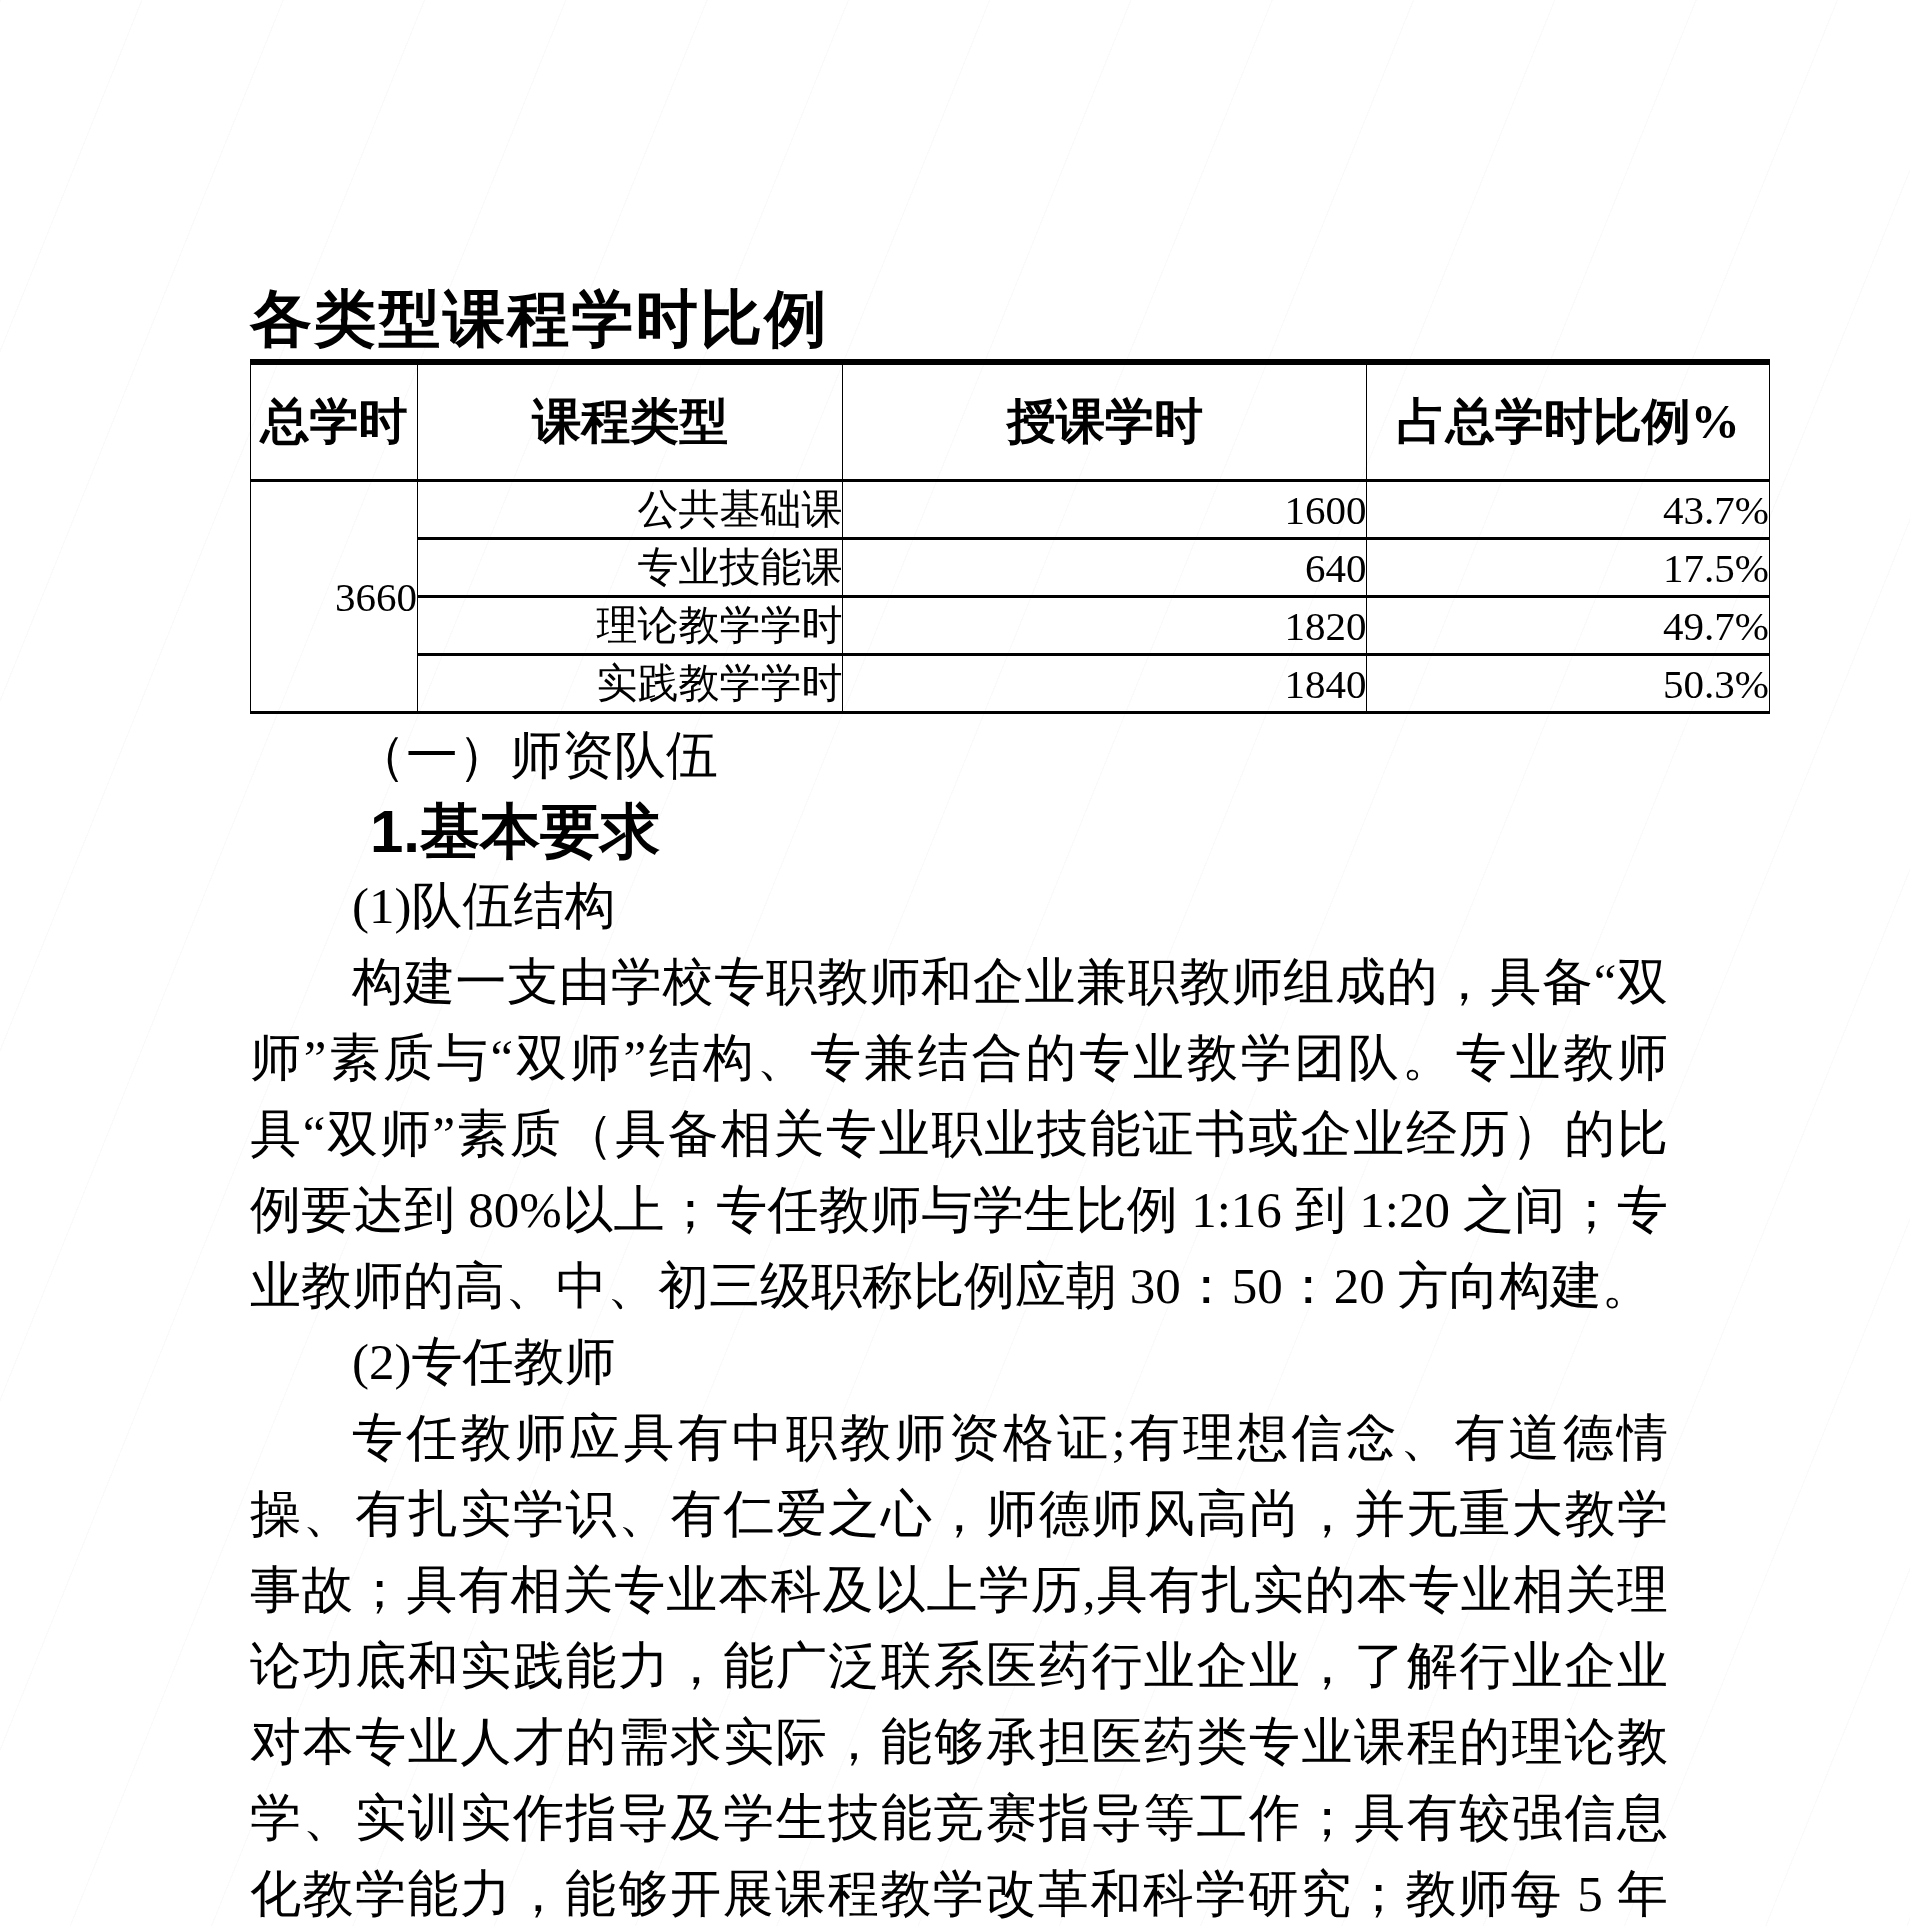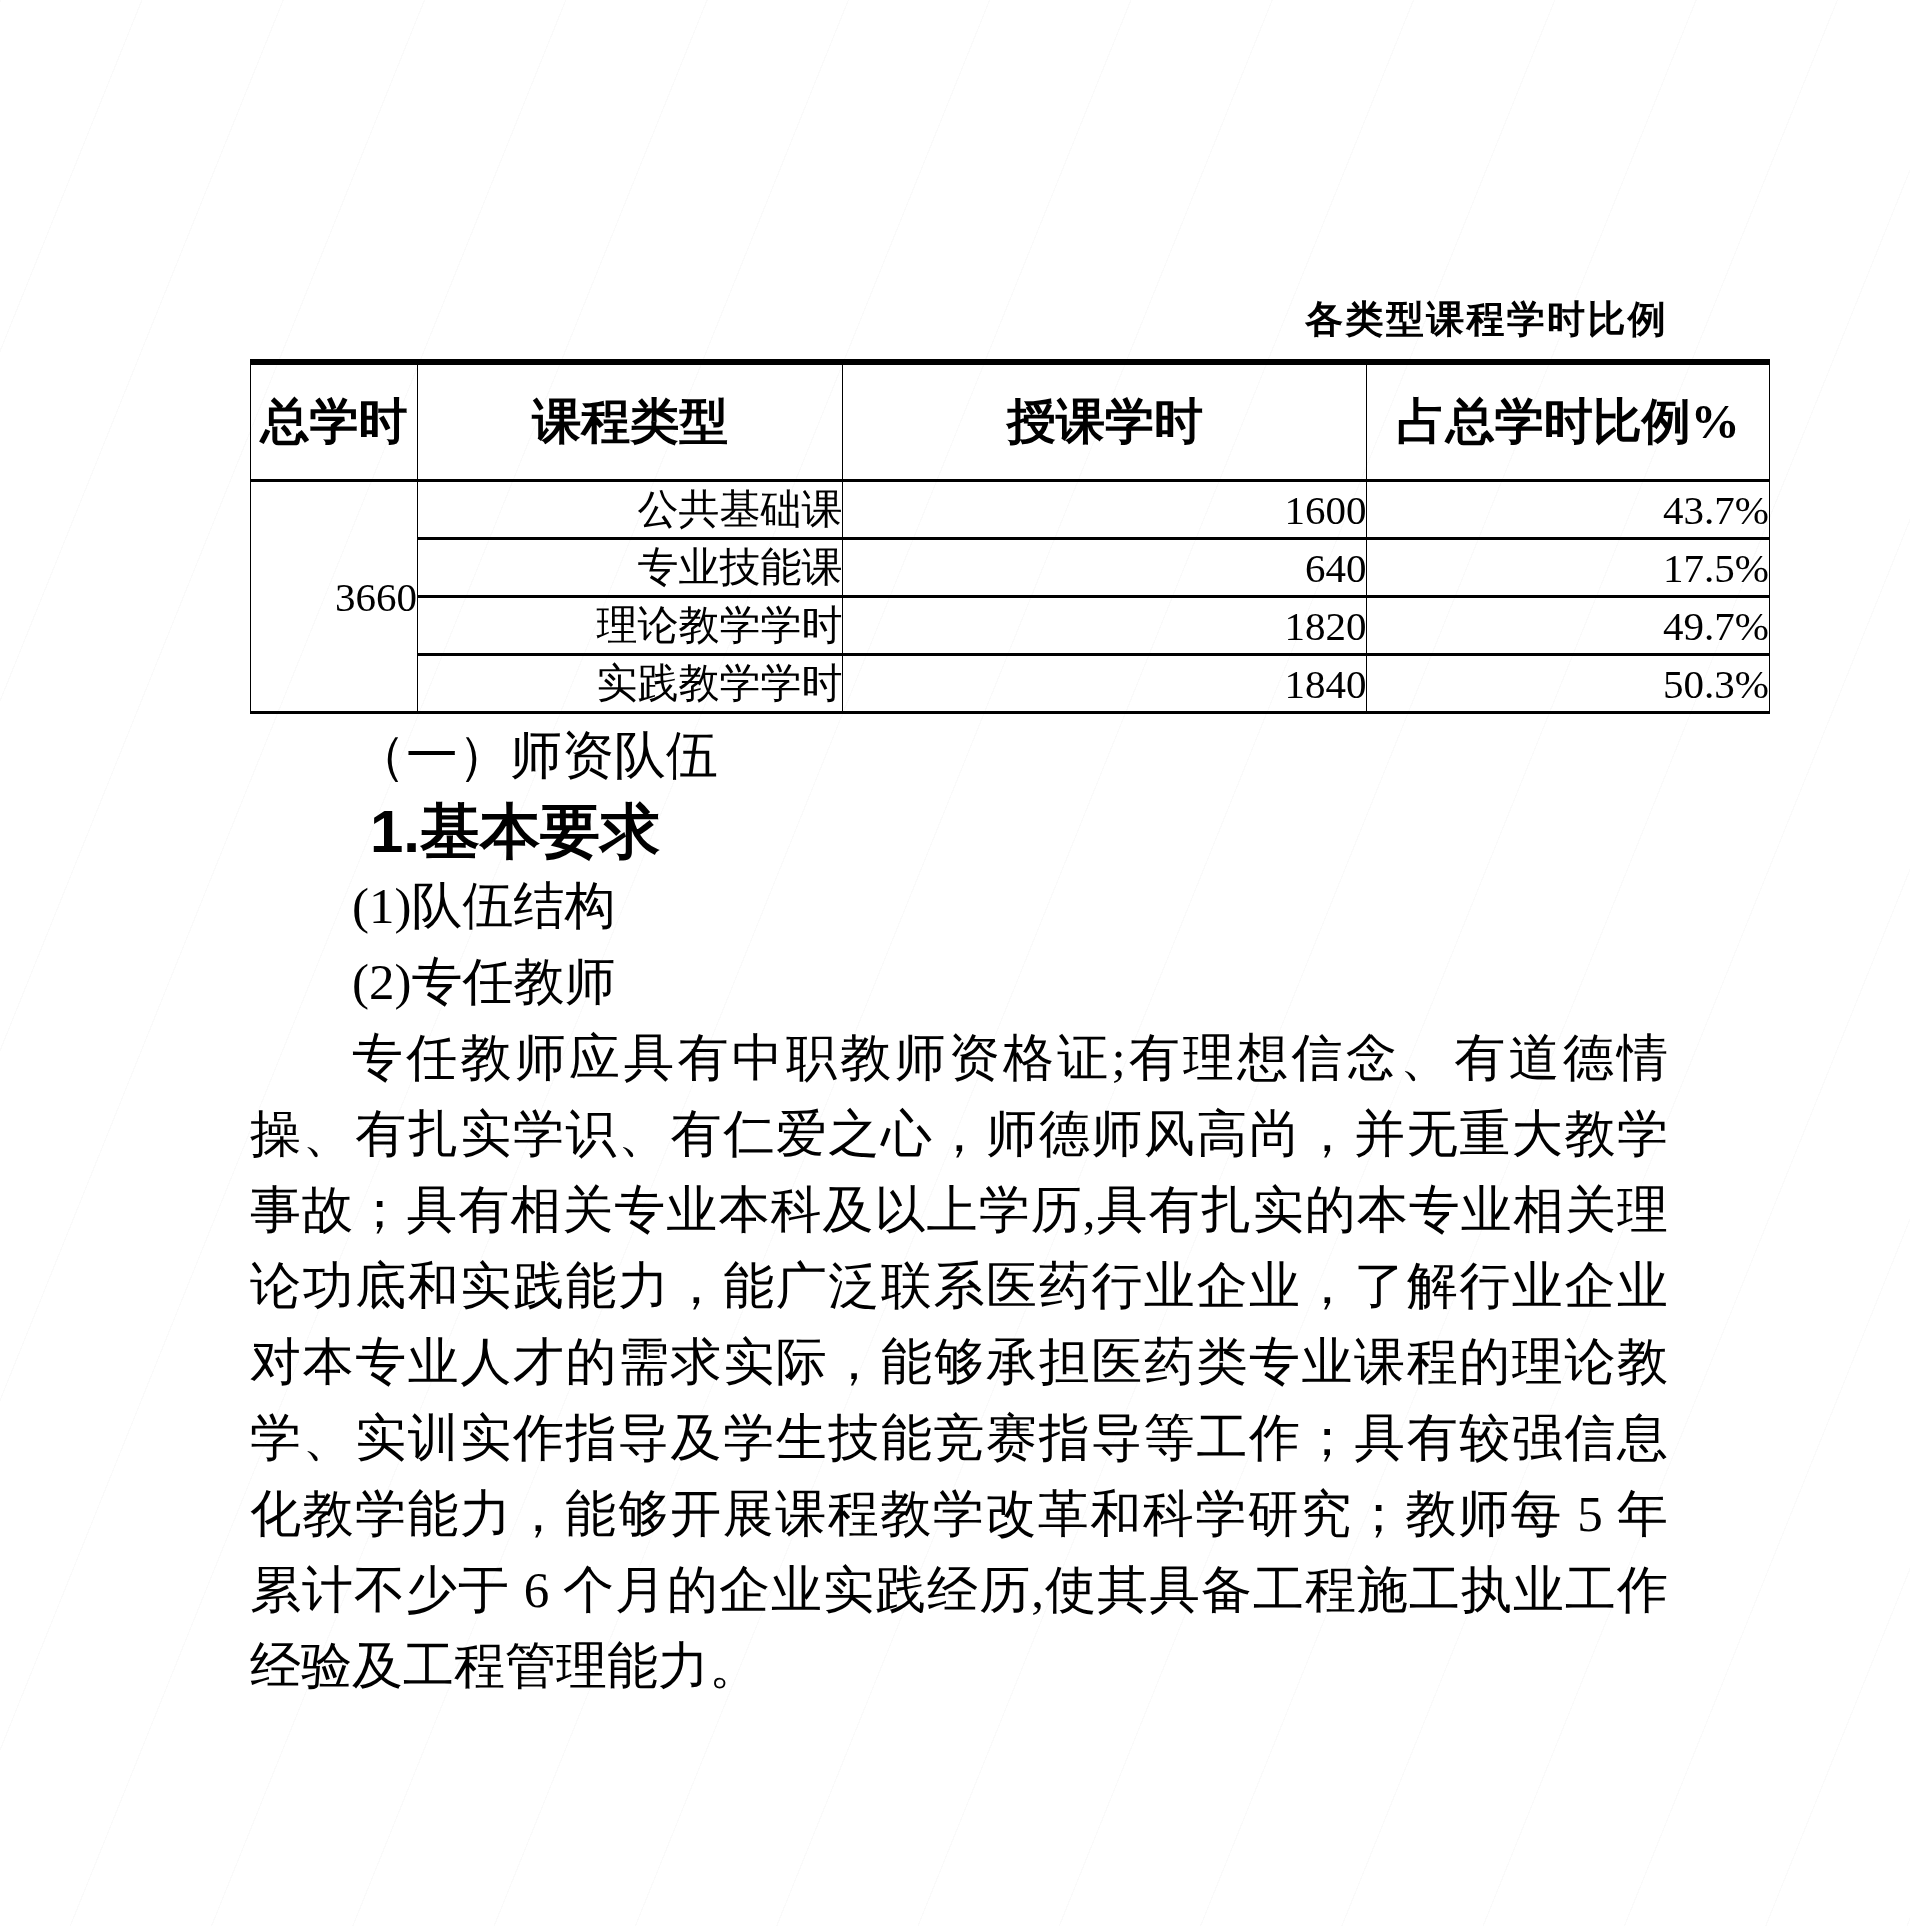--- a/index.html
+++ b/index.html
@@ -12,22 +12,22 @@
   
   .artifact-diagonal{
     position:absolute;inset:0;pointer-events:none;
     background:repeating-linear-gradient(112deg, rgba(0,0,0,0.018) 0 1.2px, transparent 1.2px 131px);
   }
   .content{
     position:absolute;left:250px;top:0;width:1418px;
   }
   .doc-title{
     margin:287px 0 0 0;
-    text-align:right;
-    font-size:38px;font-weight:bold;
+    text-align:left;
+    font-size:62px;font-weight:bold;
     letter-spacing:2.3px;line-height:65px;
   }
   table.hours{
     width:1520px;margin-top:7px;
     border-collapse:collapse;table-layout:fixed;
     border:1.5px solid #000;
     border-top-width:6.2px;border-bottom-width:3.9px;
   }
   table.hours th, table.hours td{
     border:1.2px solid #000;
@@ -120,19 +120,20 @@
     </tbody>
   </table>
 
 
   <div class="h2">（一）师资队伍</div>
 
   <div class="h3">1.基本要求</div>
 
   <div class="sub">(1)队伍结构</div>
 
+  <p class="para">构建一支由学校专职教师和企业兼职教师组成的，具备“双师”素质与“双师”结构、专兼结合的专业教学团队。专业教师具“双师”素质（具备相关专业职业技能证书或企业经历）的比例要达到 80%以上；专任教师与学生比例 1:16 到 1:20 之间；专业教师的高、中、初三级职称比例应朝 30：50：20 方向构建。</p>
 
   <div class="sub">(2)专任教师</div>
 
   <p class="para">专任教师应具有中职教师资格证;有理想信念、有道德情操、有扎实学识、有仁爱之心，师德师风高尚，并无重大教学事故；具有相关专业本科及以上学历,具有扎实的本专业相关理论功底和实践能力，能广泛联系医药行业企业，了解行业企业对本专业人才的需求实际，能够承担医药类专业课程的理论教学、实训实作指导及学生技能竞赛指导等工作；具有较强信息化教学能力，能够开展课程教学改革和科学研究；教师每 5 年累计不少于 6 个月的企业实践经历,使其具备工程施工执业工作经验及工程管理能力。</p>
 
 </div>
 
 
 </body></html>

